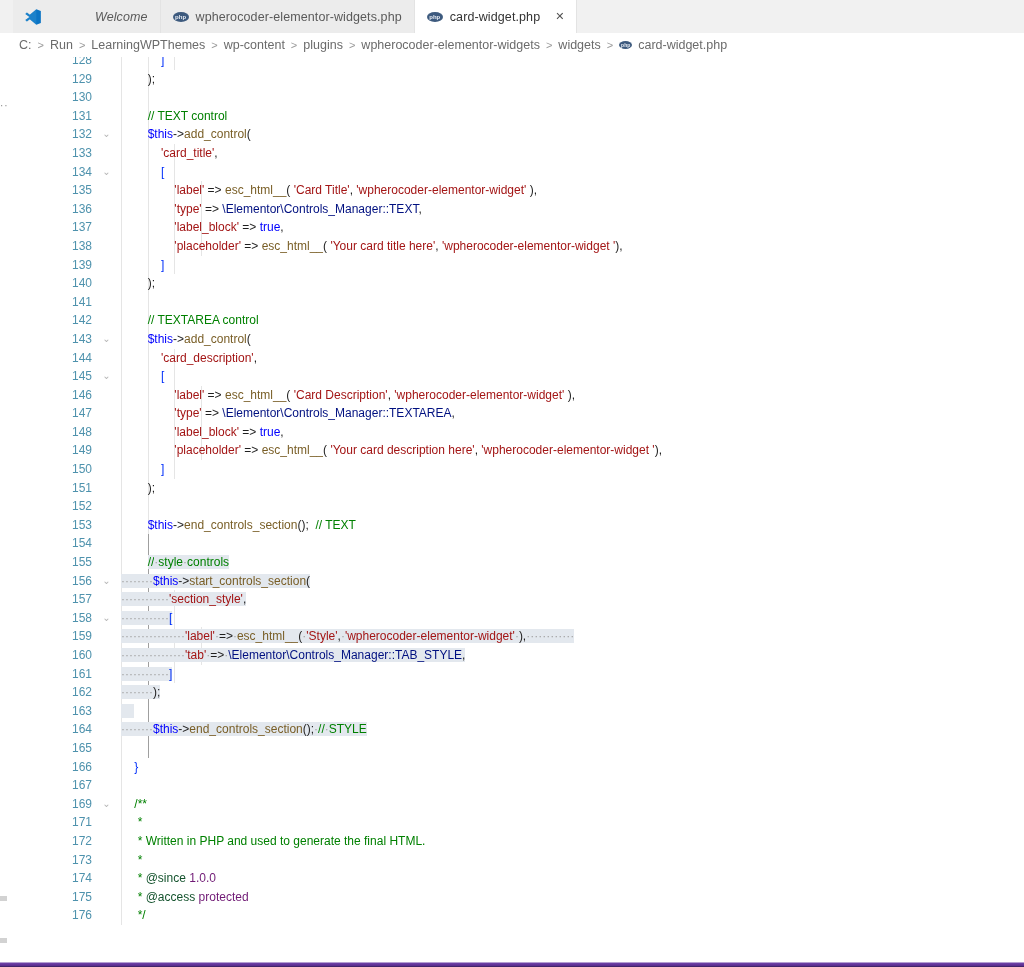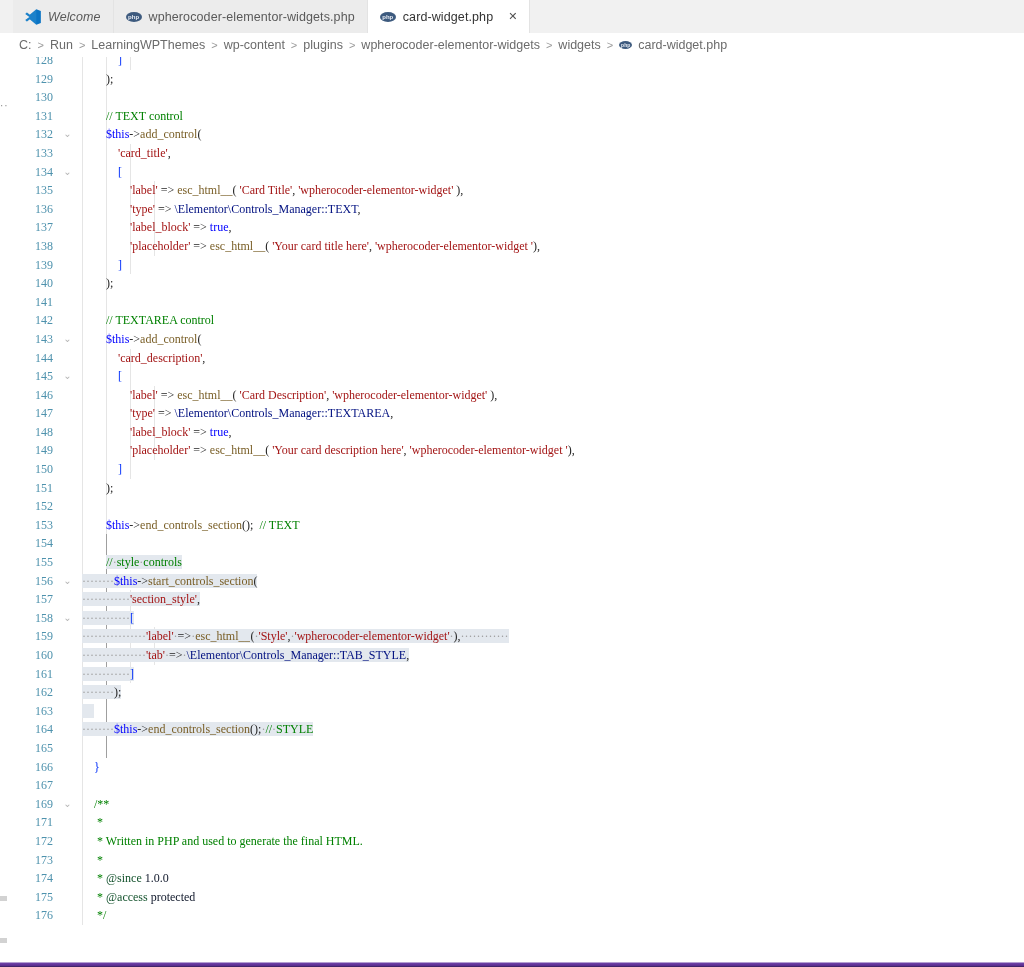--- a/index.html
+++ b/index.html
@@ -4,44 +4,44 @@
 <style>
   html,body{margin:0;padding:0;width:1024px;height:967px;overflow:hidden;background:#fff;
     font-family:"Liberation Sans",sans-serif;}
   
   .tabbar{position:absolute;left:0;top:0;right:0;height:33px;background:#f1f1f1;
     display:flex;align-items:stretch;padding-left:13px;box-sizing:border-box;}
   .tab{display:flex;align-items:center;gap:7px;padding:0 12px;background:#ececec;
     border-right:1px solid #e3e3e3;font-size:12.5px;color:#5a5a5a;cursor:pointer;white-space:nowrap;}
   .tab.active{background:#ffffff;color:#333;}
   .tab .lbl{letter-spacing:.1px;}
-  .tab.welcome .lbl{font-style:italic;}
+  .tab.welcome .lbl{font-style:italic;margin-left:47px;}
   .closex{margin-left:8px;font-size:11px;color:#525252;line-height:1;}
   .phpicon{width:16px;height:10px;border-radius:50%;background:#3d5a7e;display:inline-flex;
     align-items:center;justify-content:center;color:#e8edf4;font-size:6px;font-weight:bold;flex:none;}
   .vscicon{width:16px;height:16px;flex:none;}
   
   .crumbs{position:absolute;left:0;top:33px;right:0;height:24px;background:#fff;
     display:flex;align-items:center;padding-left:19px;font-size:12.5px;color:#6b6b6b;gap:6px;}
   .crumb{cursor:pointer;}
   .csep{color:#9a9a9a;font-size:11px;}
   .crumbs .phpicon{width:13px;height:8px;font-size:5px;}
   
   .editor{position:absolute;left:0;top:57px;right:0;height:905px;background:#fff;overflow:hidden;}
   .lines{position:relative;margin-top:-6px;}
-  .line{display:flex;height:18.6px;line-height:18.6px;font-family:Liberation Serif, serif;
-    font-size:12px;padding-left:16px;}
+  .line{display:flex;height:18.6px;line-height:18.6px;font-family:Liberation Sans, sans-serif;
+    font-size:12px;padding-left:16px;margin-left:39px;}
   .num{width:37px;text-align:right;color:#4e92ad;flex:none;cursor:pointer;}
   .fold{width:29px;text-align:center;color:#b5b5b5;font-size:10px;flex:none;cursor:pointer;}
   .code{position:relative;flex:1;white-space:pre;color:#1f1f1f;cursor:text;}
   .guide{position:absolute;top:0;bottom:0;width:0;border-left:1px solid #e5e5e5;}
   .guide.ag{border-left-color:#9f9f9f;}
   .tok{position:relative;}
   .p{color:#1f1f1f}.s{color:#a31515}.c{color:#008000}.k{color:#0000ff}.f{color:#795E26}
-  .n{color:#001080}.b{color:#0431fa}.d{color:#14532d}.g{color:#0f172a}.w{color:#a0a0a0}
+  .n{color:#001080}.b{color:#0431fa}.d{color:#14532d}.g{color:#701a75}.w{color:#a0a0a0}
   .hl{background:#e3e8ee;}
   
   .lstrip{position:absolute;left:0;top:0;width:13px;height:33px;background:#ececec;}
   .lstrip2{position:absolute;left:0;top:57px;width:13px;height:905px;background:#fafafa;
     border-right:1px solid #efefef;}
   .ldots{position:absolute;left:0px;top:100px;color:#8a8a8a;font-size:10px;letter-spacing:1px;}
   .lmark{position:absolute;left:0;width:7px;height:5px;background:#d2d2d2;}
   
   .botbar{position:absolute;left:0;right:0;bottom:0;height:5px;
     background:linear-gradient(#d8cfe8 0%,#6b3fa4 30%,#5a2d8f 75%,#31204f 100%);}

